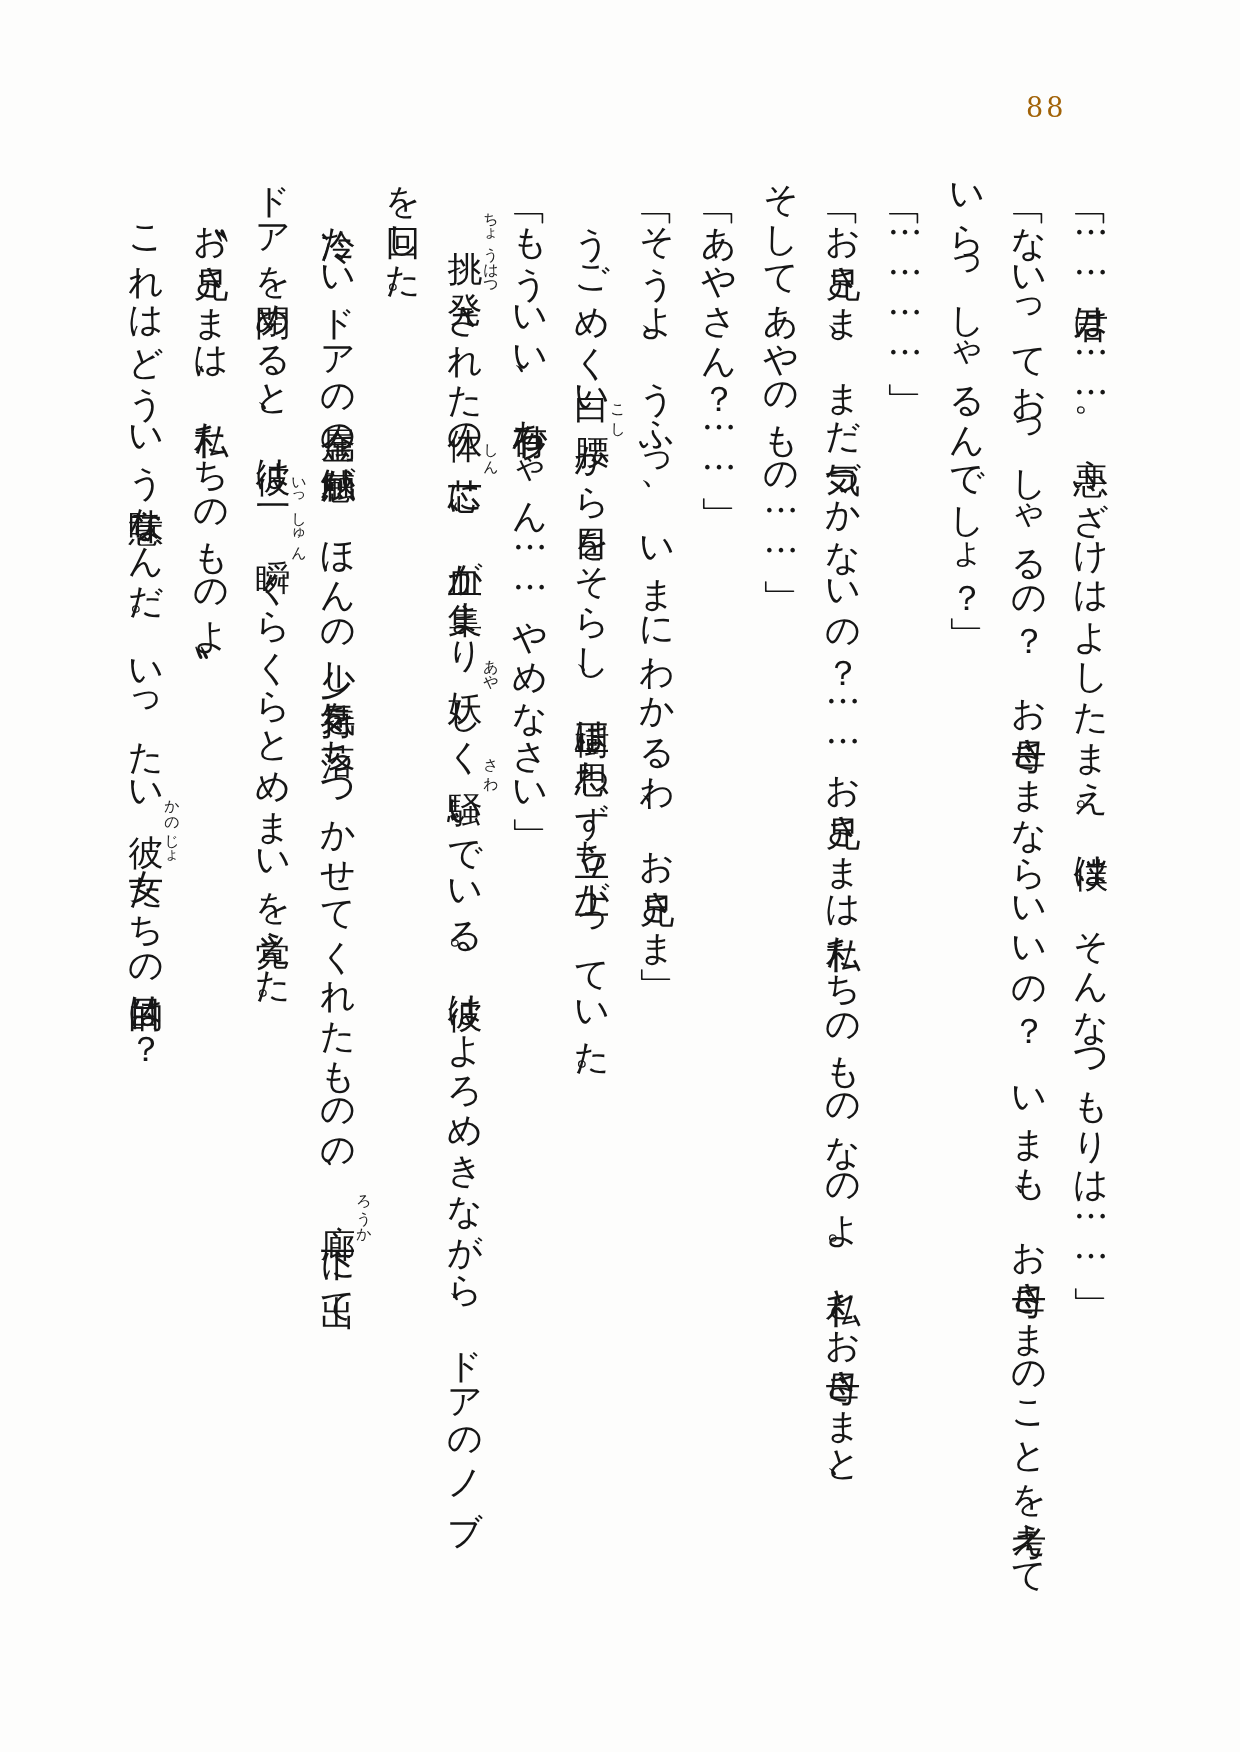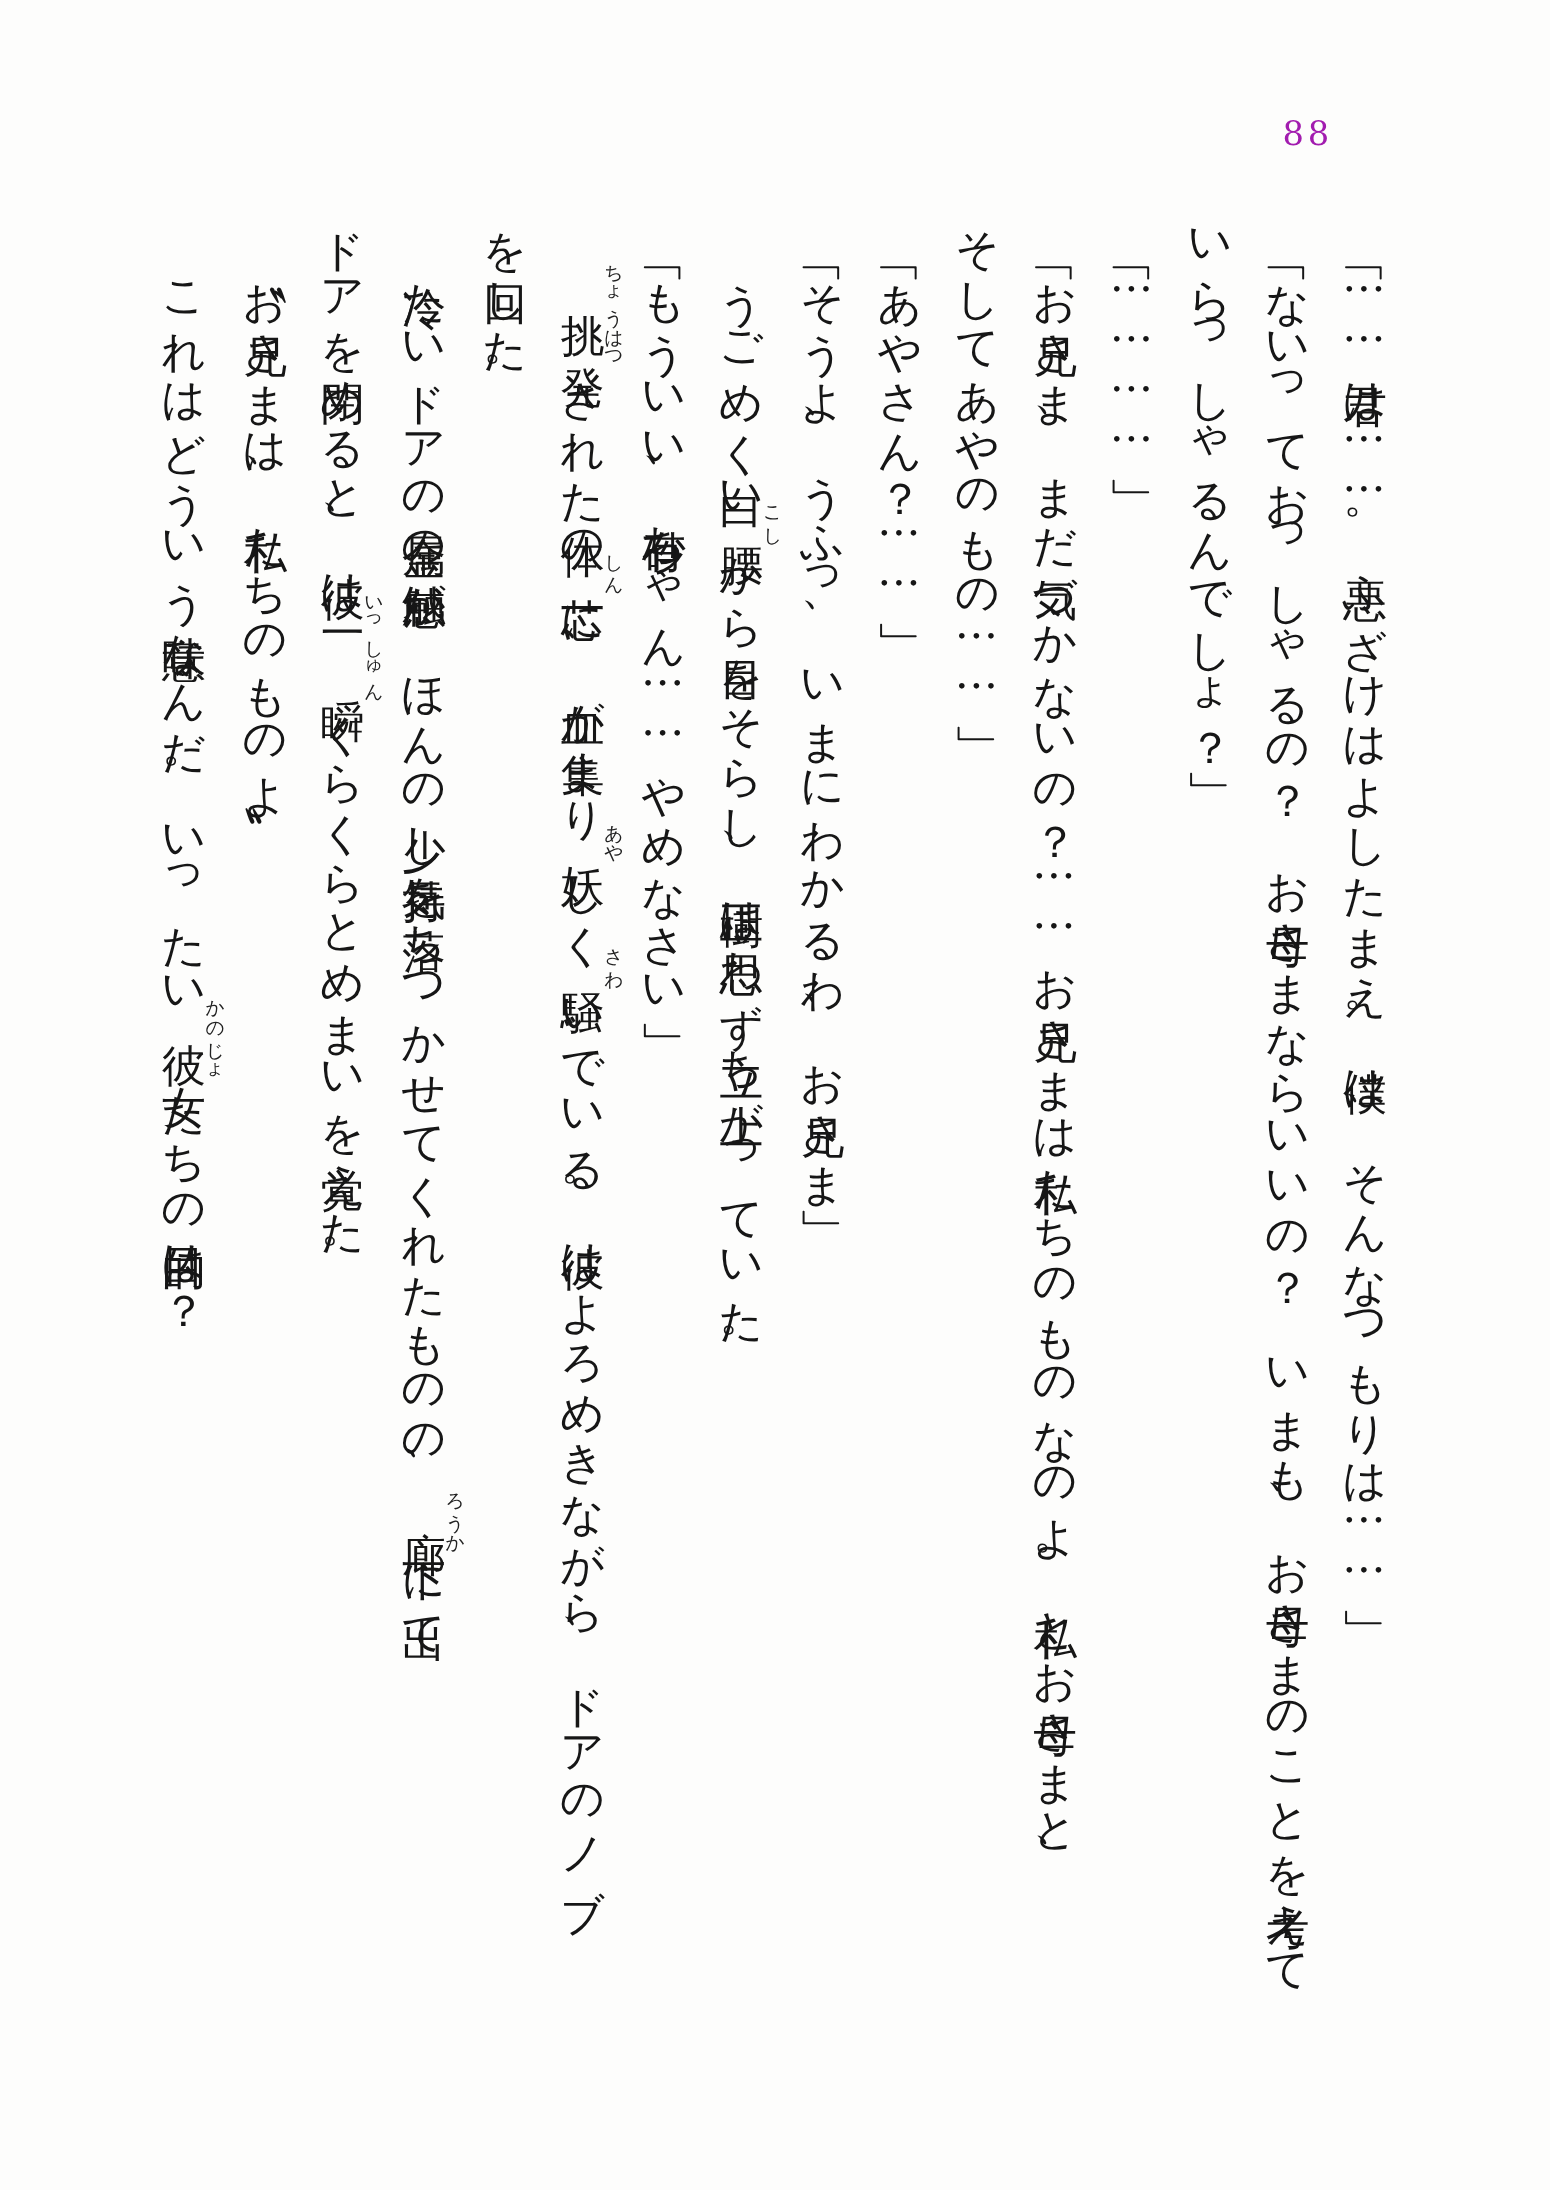--- a/index.html
+++ b/index.html
@@ -15,21 +15,21 @@
     overflow: hidden;
     font-family: "DejaVu Serif", "Liberation Serif", serif;
     color: #161616;
   }
   .page-number {
     position: absolute;
     top: 92px;
     left: 1026px;
     font-size: 27px;
     letter-spacing: 3px;
-    color: #a21caf;
+    color: #a16207;
   }
   .text-area {
     position: absolute;
     top: 160px;
     right: 118px;
     height: 1430px;
     writing-mode: vertical-rl;
     text-orientation: upright;
     font-size: 35px;
     line-height: 62px;

